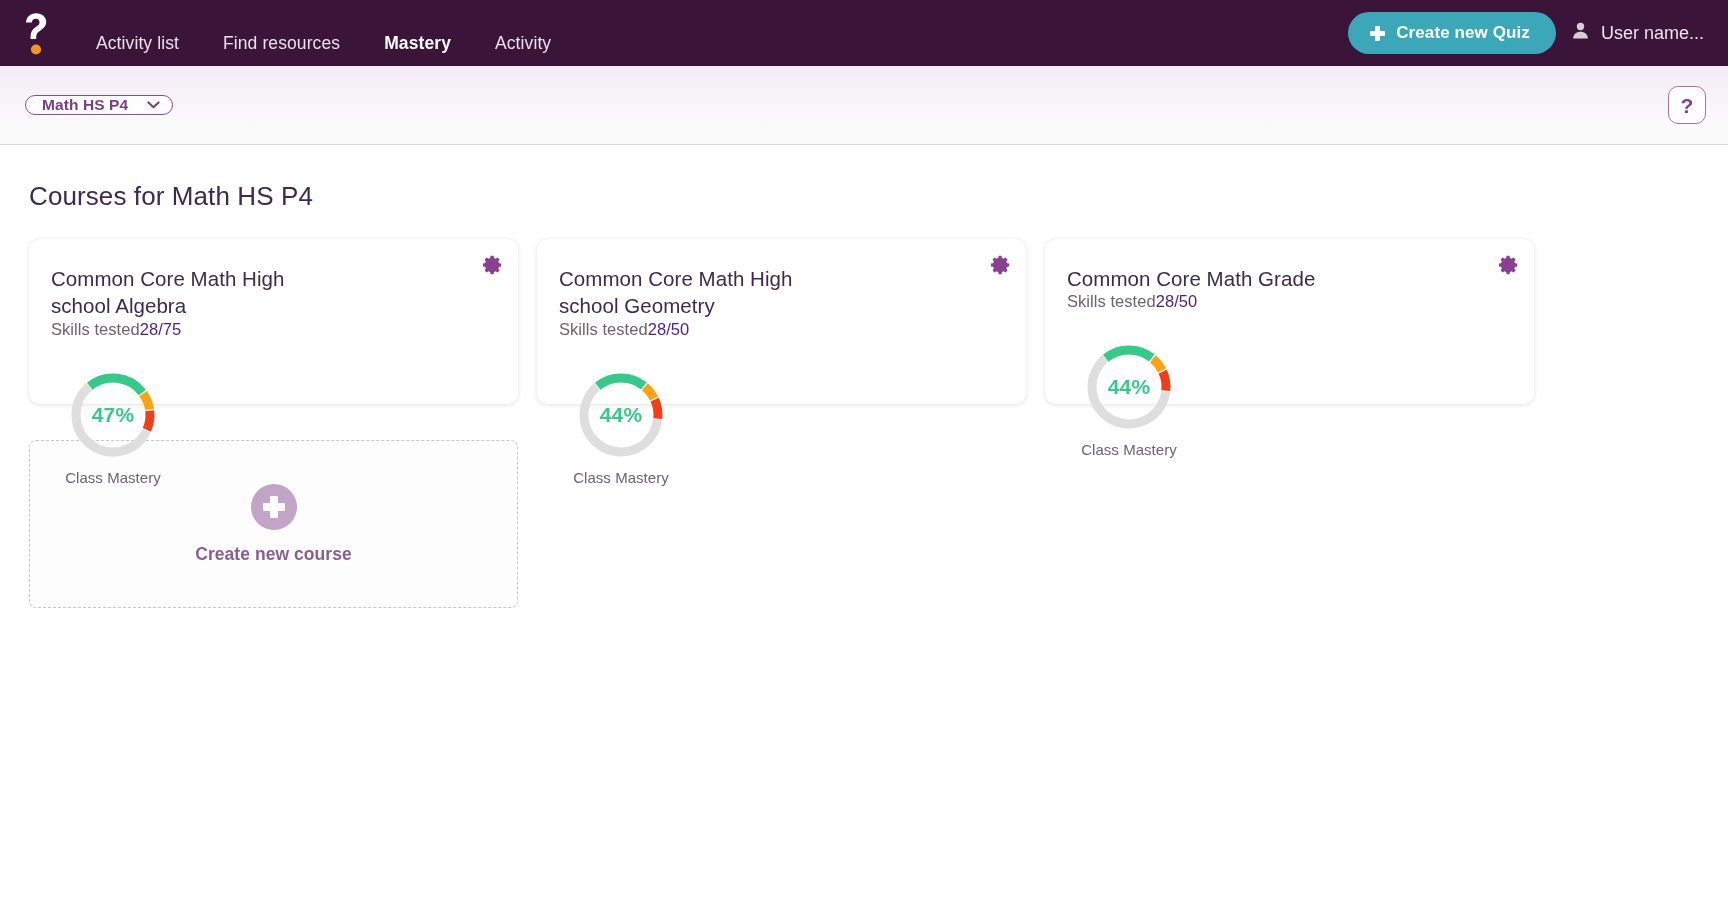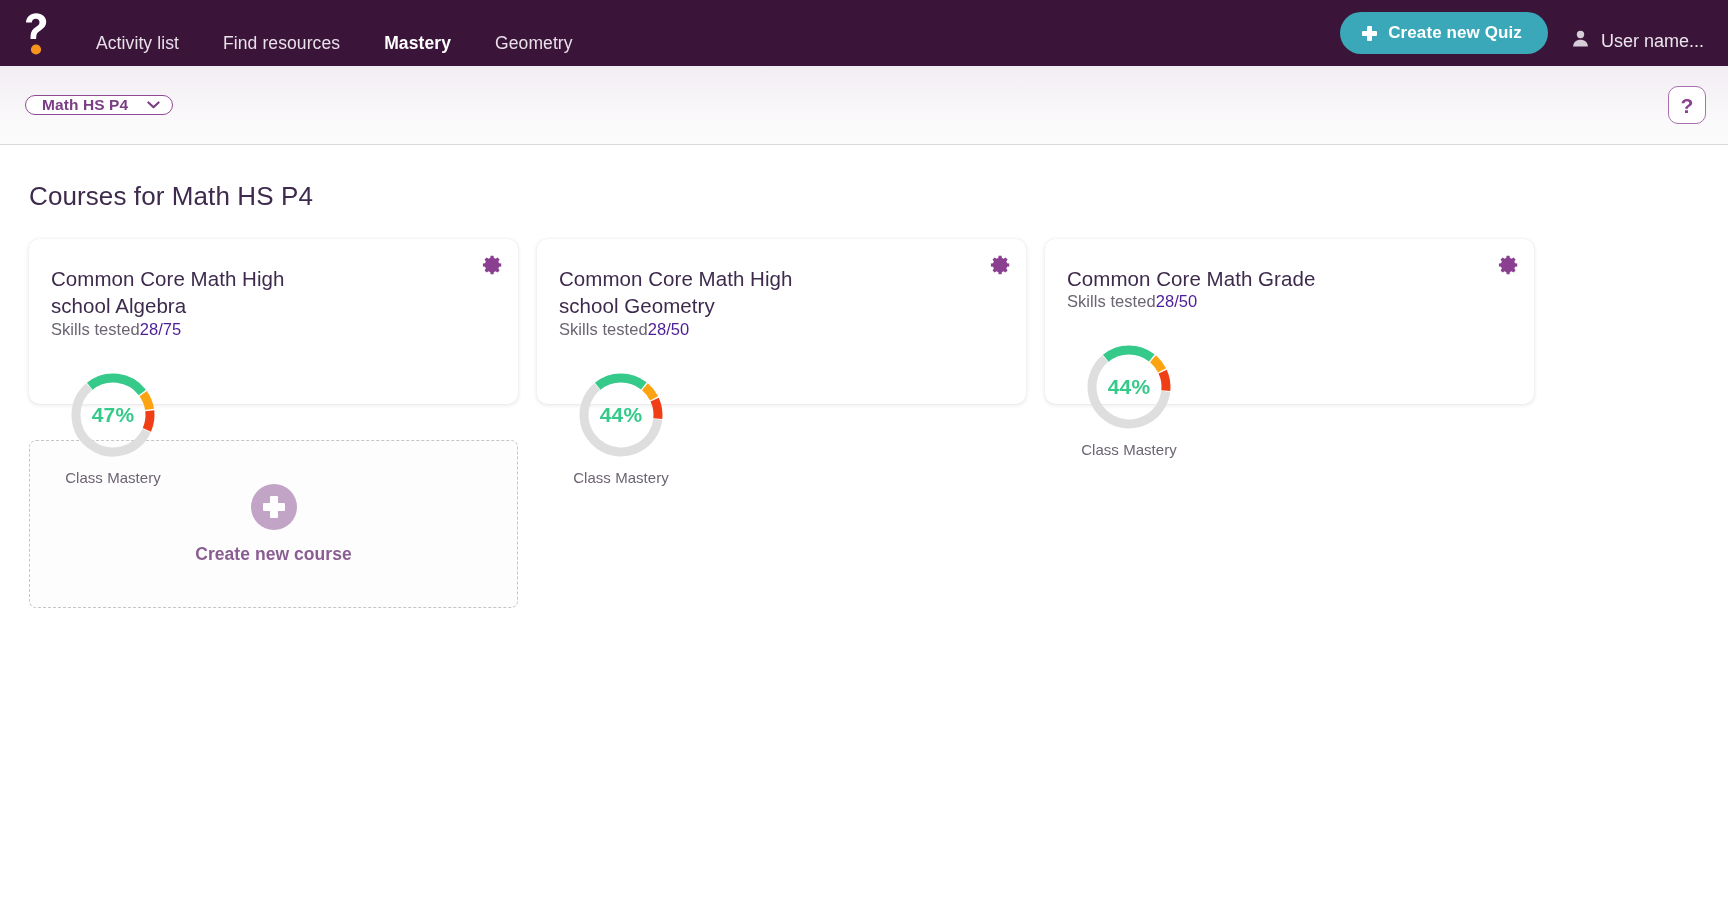--- a/index.html
+++ b/index.html
@@ -63,22 +63,22 @@
     left: 14px;
     right: 14px;
     bottom: 0;
     height: 4px;
     background: #ffffff;
   }
 
   .topbar-right {
     margin-left: auto;
     display: flex;
-    align-items: flex-end;
-    gap: 22px;
+    align-items: center;
+    gap: 14px;
   }
 
   .quiz-btn {
     display: flex;
     align-items: center;
     gap: 11px;
     background: #3aa8b8;
     color: #ffffff;
     border: none;
     border-radius: 22px;
@@ -330,21 +330,21 @@
     <div class="nav-item">
       <span>Activity list</span>
     </div>
     <div class="nav-item">
       <span>Find resources</span>
     </div>
     <div class="nav-item active">
       <span>Mastery</span>
     </div>
     <div class="nav-item">
-      <span>Geometry</span>
+      <span>Activity</span>
     </div>
   </nav>
 
   <div class="topbar-right">
     <button class="quiz-btn">
       <span class="plus-glyph"></span>
       <span>Create new Quiz</span>
     </button>
 
     <div class="user-chip">

